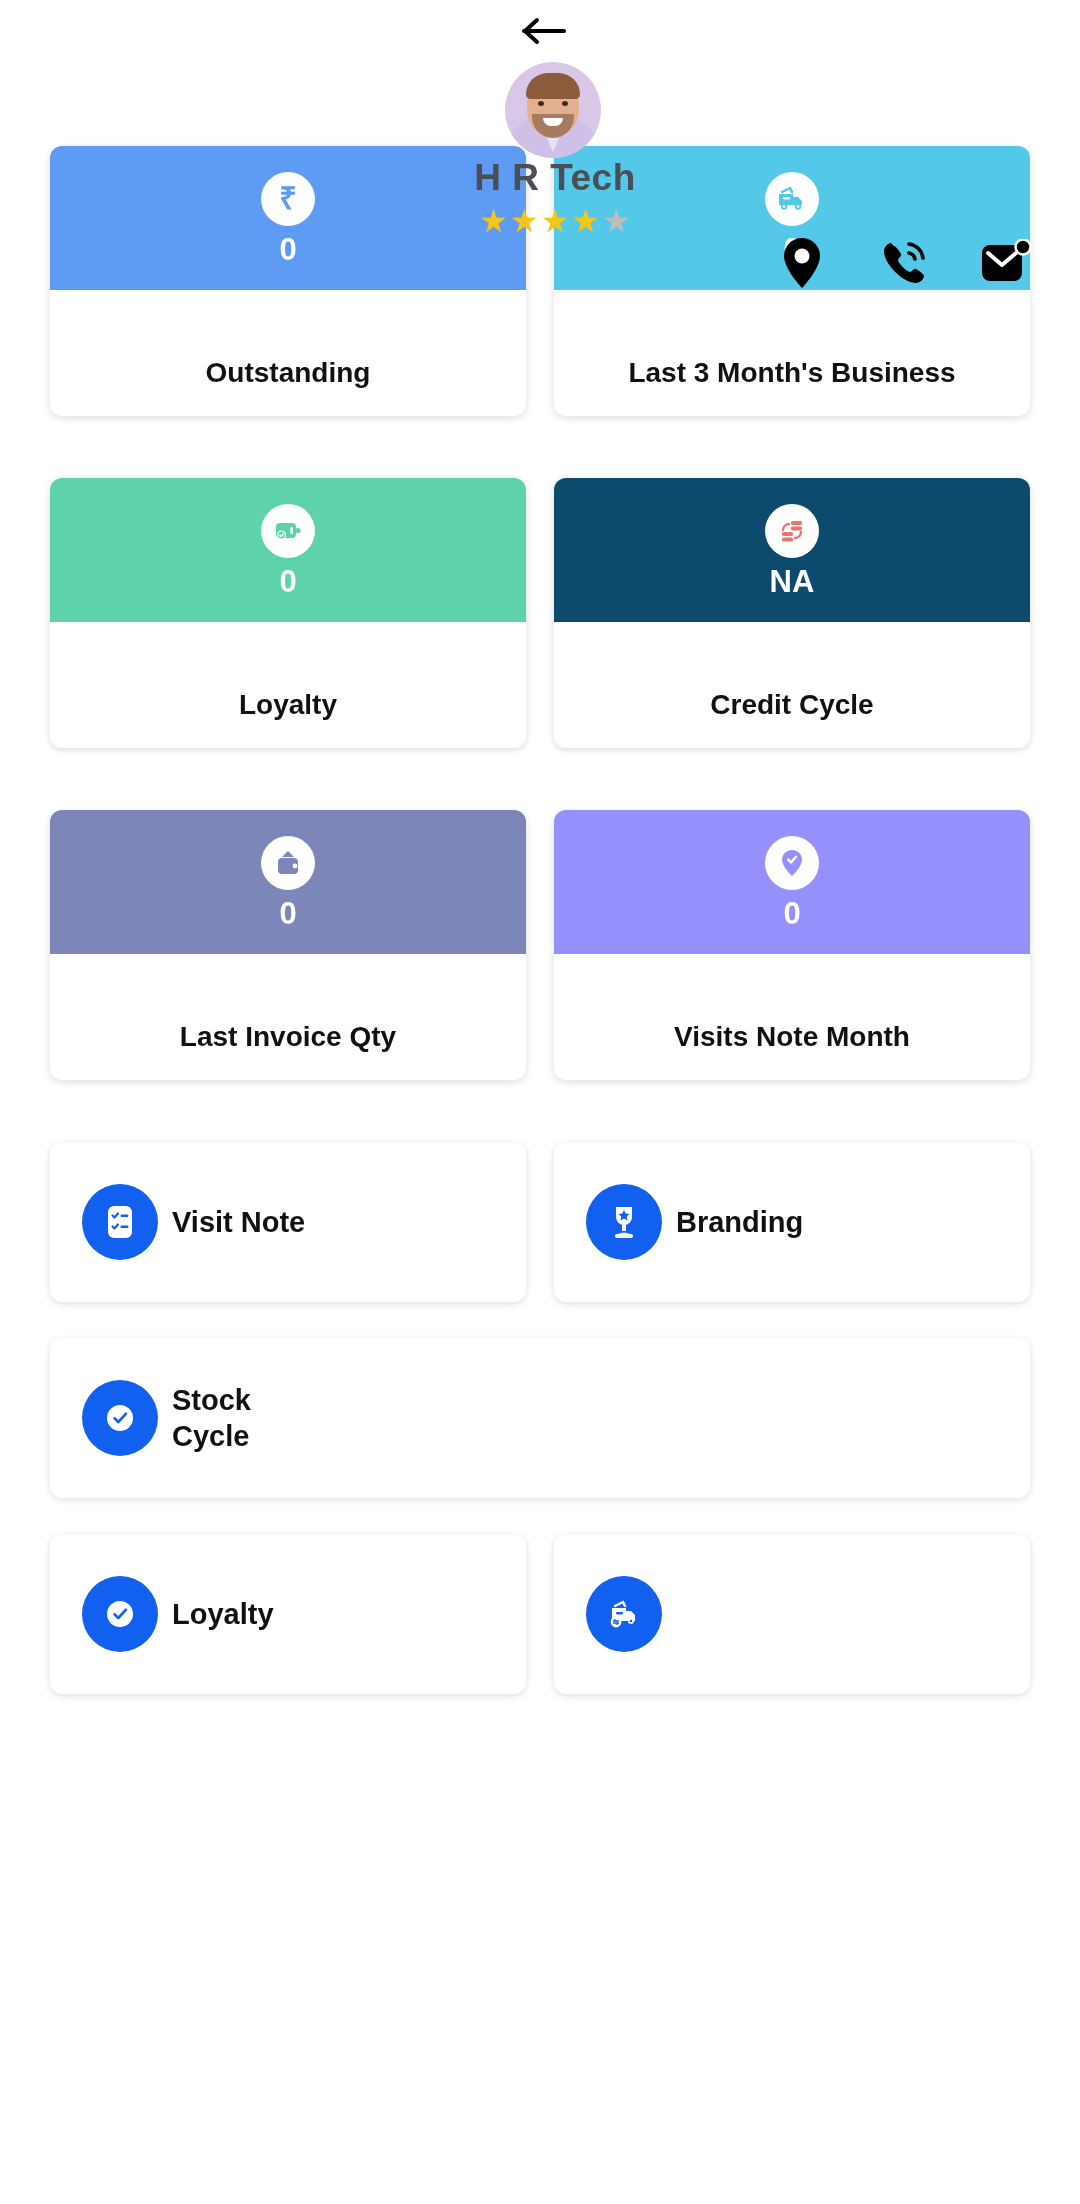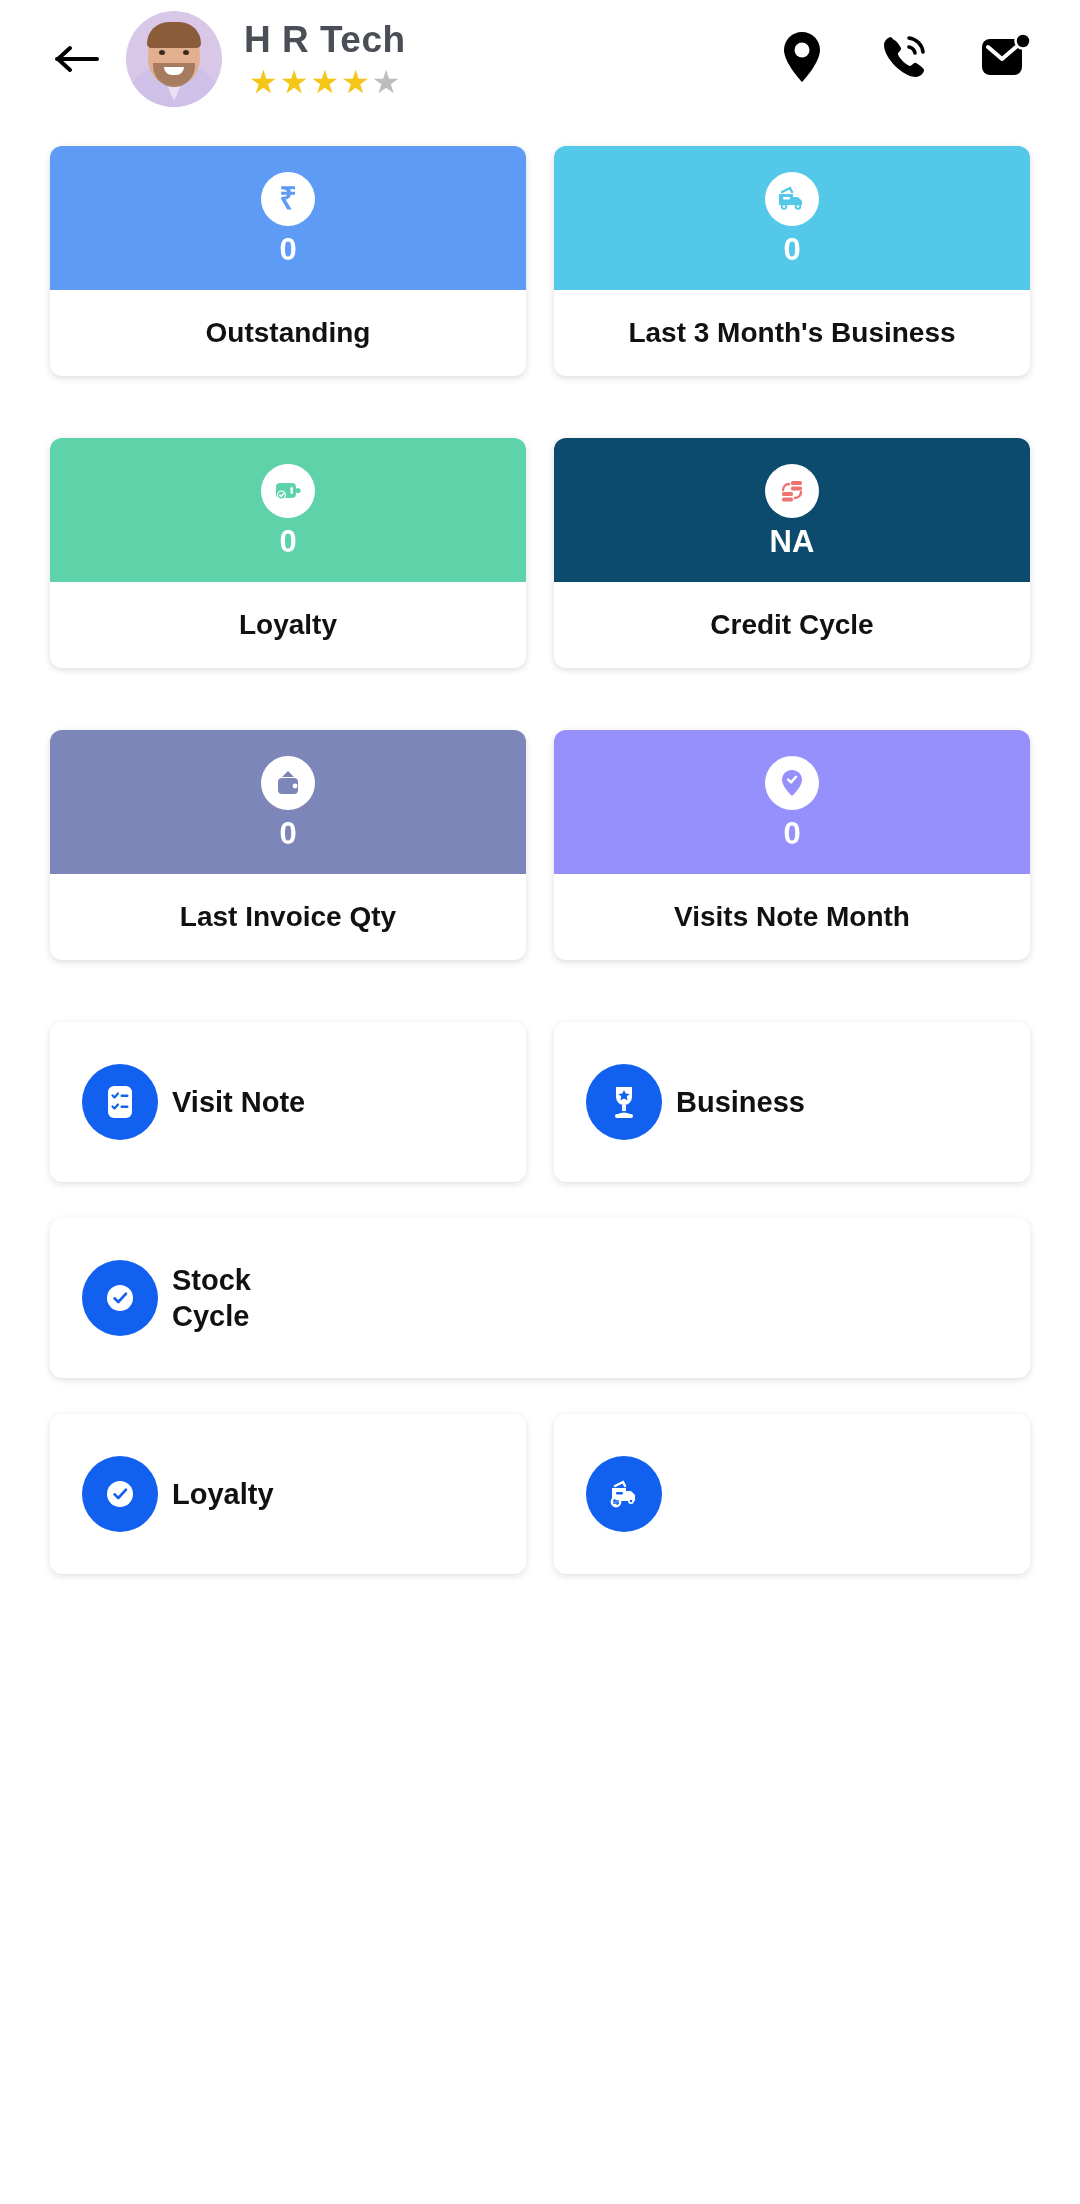--- a/index.html
+++ b/index.html
@@ -20,20 +20,21 @@
   }
 
   
   .header {
     height: 118px;
     display: flex;
     align-items: center;
     padding: 0 38px 0 46px;
     background: #ffffff;
     position: relative;
+    flex-direction: column;
   }
   .back-btn {
     width: 62px;
     height: 62px;
     display: flex;
     align-items: center;
     justify-content: center;
     flex: 0 0 auto;
     cursor: pointer;
   }
@@ -221,20 +222,21 @@
     font-weight: bold;
     color: #ffffff;
     line-height: 1;
   }
   .stat-bottom {
     height: 86px;
     display: flex;
     align-items: center;
     justify-content: center;
     padding: 0 10px;
+    margin-top: 40px;
   }
   .stat-label {
     font-size: 28px;
     font-weight: bold;
     color: #111111;
     text-align: center;
     line-height: 1.15;
   }
 
   
@@ -477,21 +479,21 @@
       <div class="action-card">
         <div class="action-icon">
           <svg width="38" height="40" viewBox="0 0 38 40">
             <path d="M11 5h16v10a8 8 0 0 1-16 0z" fill="#fff"></path>
             <path d="M17 23h4v6h-4z" fill="#fff"></path>
             <path d="M11 33 Q19 28 27 33 z" fill="#fff"></path>
             <rect x="10" y="32" width="18" height="4" rx="2" fill="#fff"></rect>
             <path d="M19 8 L20.7 11.6 L24.5 12 L21.7 14.6 L22.5 18.4 L19 16.5 L15.5 18.4 L16.3 14.6 L13.5 12 L17.3 11.6 z" fill="#1260f0"></path>
           </svg>
         </div>
-        <div class="action-label">Business</div>
+        <div class="action-label">Branding</div>
       </div>
 
     </div>
 
     <div class="row actions">
 
       <div class="action-card">
         <div class="action-icon">
           <svg width="38" height="38" viewBox="0 0 38 38">
             <circle cx="19" cy="19" r="13" fill="#fff"></circle>

